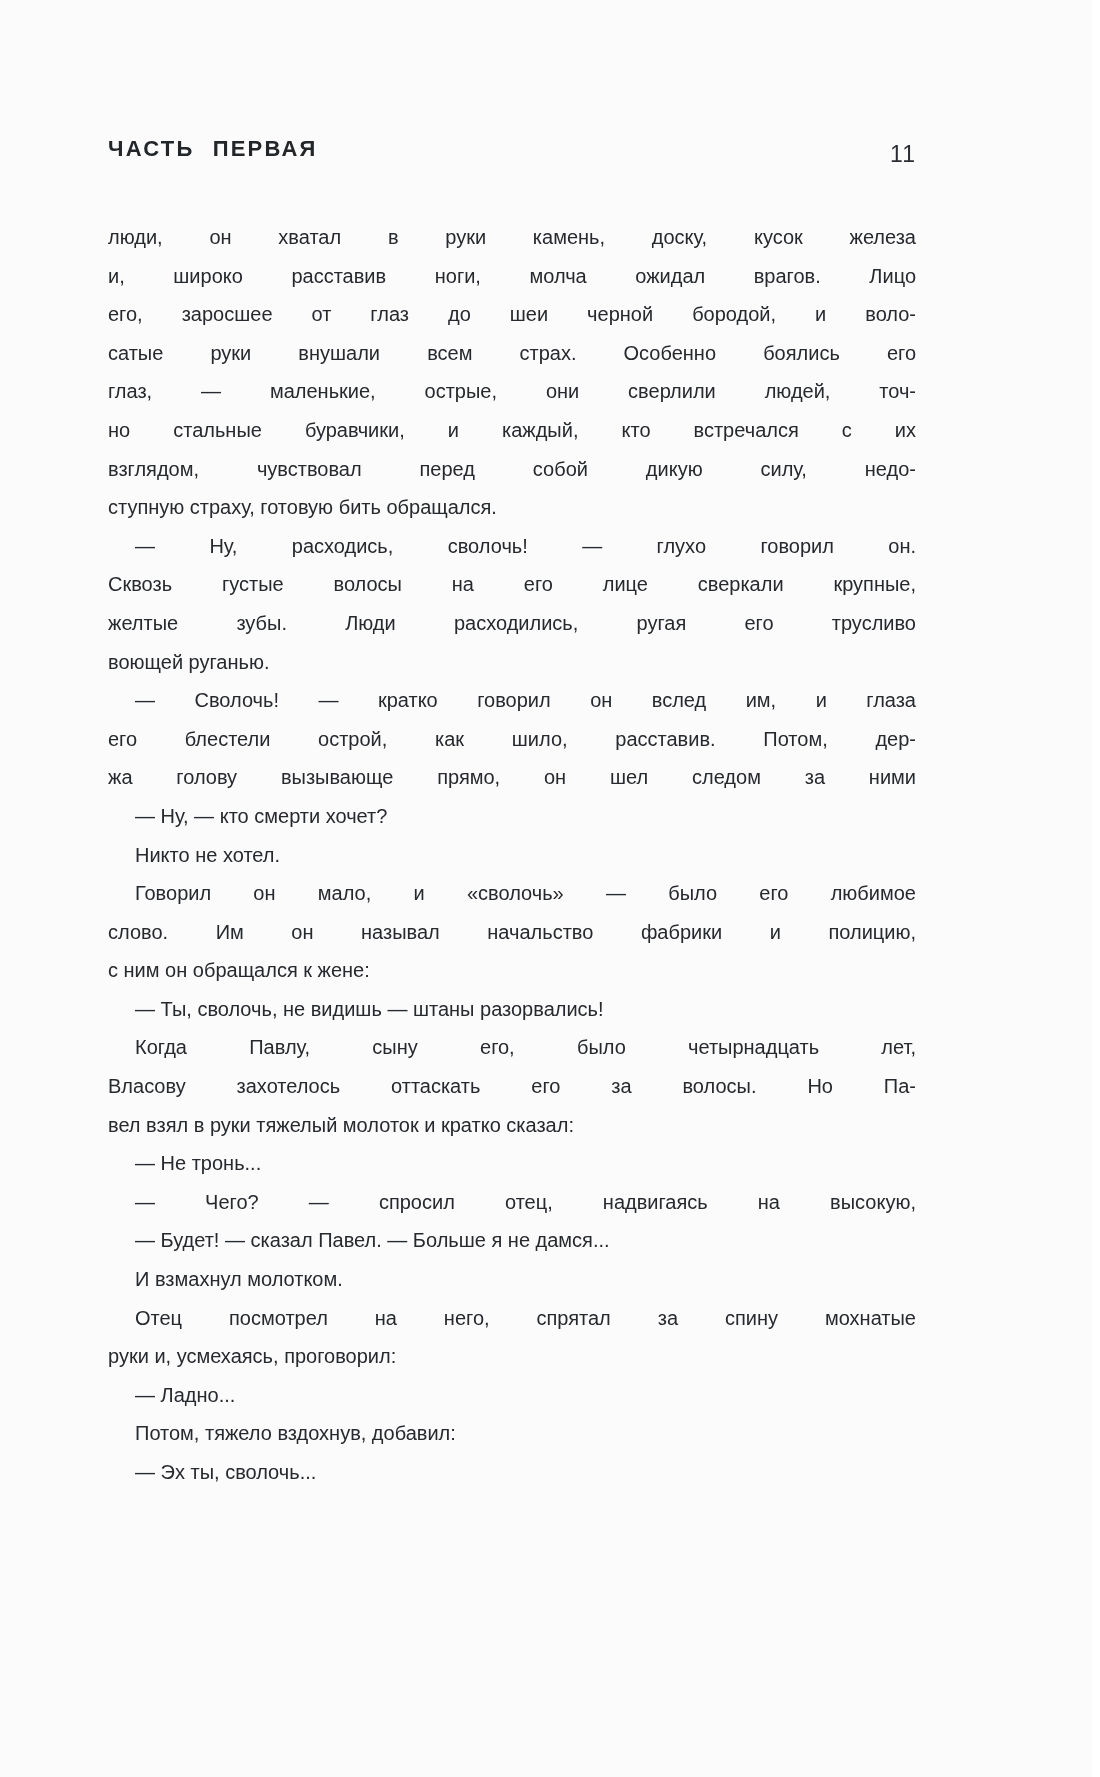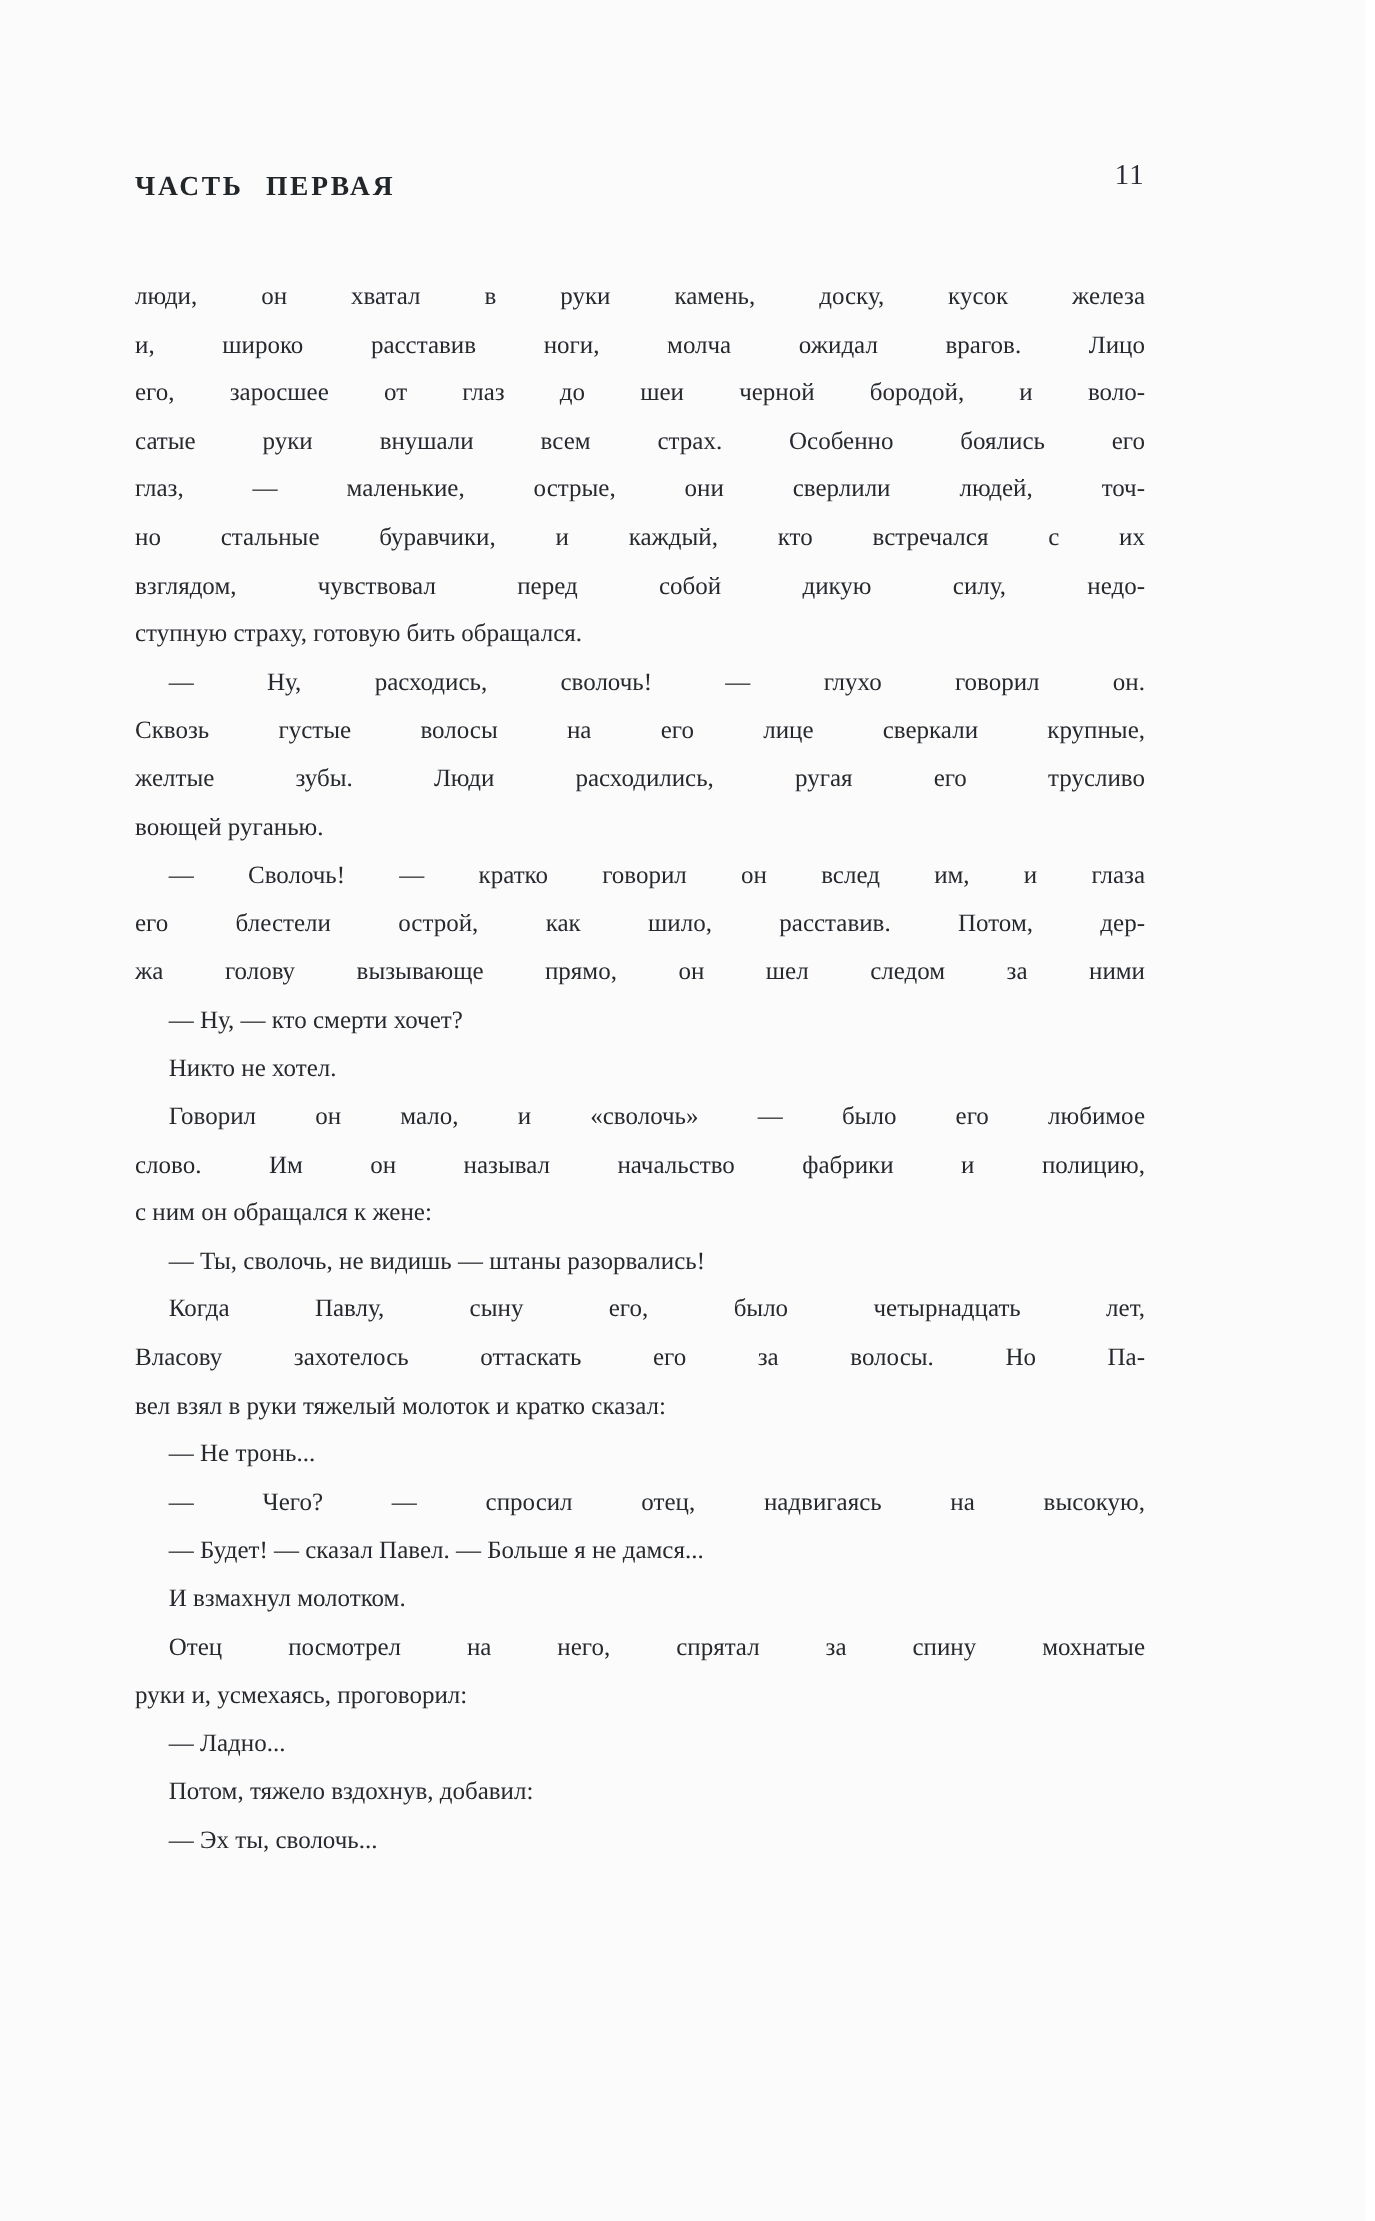--- a/index.html
+++ b/index.html
@@ -5,40 +5,40 @@
   html, body {
     margin: 0;
     padding: 0;
     background: #ffffff;
   }
   .page {
     position: relative;
     width: 1092px;
     height: 1777px;
     background: #fbfbfc;
-    font-family: Liberation Serif, serif;
+    font-family: Liberation Sans, sans-serif;
     color: #26292d;
     overflow: hidden;
   }
   
   .runtitle {
     position: absolute;
     left: 108px;
     top: 136px;
     font-size: 22px;
     font-weight: bold;
     letter-spacing: 2.2px;
     word-spacing: 10px;
     color: #232629;
     white-space: nowrap;
   }
   .pagenum {
     position: absolute;
     left: 108px;
-    top: 127px;
+    top: 141px;
     width: 808px;
     text-align: right;
     font-size: 23px;
     letter-spacing: 1px;
     color: #2a2d33;
   }
   
   .body-text {
     position: absolute;
     left: 108px;

